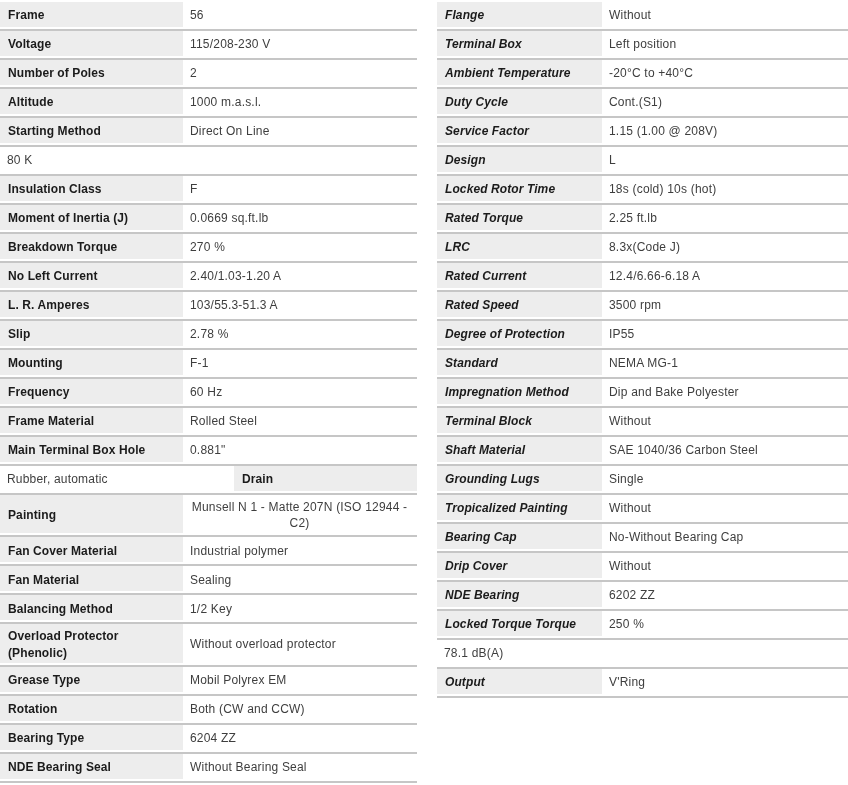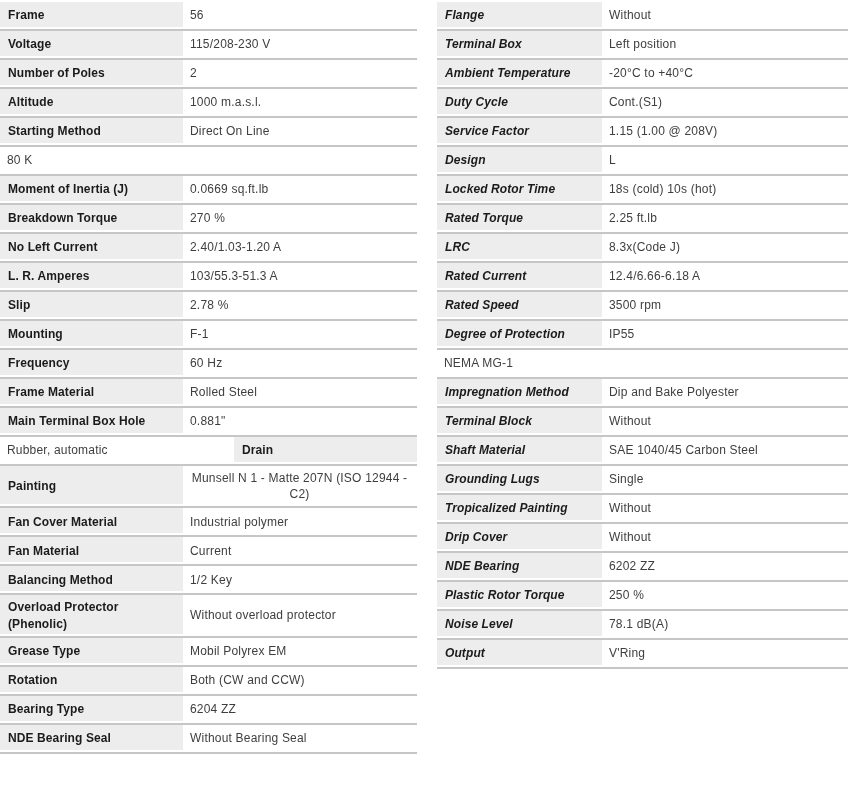--- a/index.html
+++ b/index.html
@@ -82,20 +82,24 @@
 
   <div class="spec-row">
     <div class="cell label">Starting Method</div>
     <div class="cell value">Direct On Line</div>
   </div>
 
   <div class="spec-row">
     <div class="cell value">80 K</div>
   </div>
 
+  <div class="spec-row">
+    <div class="cell label">Insulation Class</div>
+    <div class="cell value">F</div>
+  </div>
 
   <div class="spec-row">
     <div class="cell label">Moment of Inertia (J)</div>
     <div class="cell value">0.0669 sq.ft.lb</div>
   </div>
 
   <div class="spec-row">
     <div class="cell label">Breakdown Torque</div>
     <div class="cell value">270 %</div>
   </div>
@@ -145,21 +149,21 @@
     <div class="cell value">Munsell N 1 - Matte 207N (ISO 12944 - C2)</div>
   </div>
 
   <div class="spec-row">
     <div class="cell label">Fan Cover Material</div>
     <div class="cell value">Industrial polymer</div>
   </div>
 
   <div class="spec-row">
     <div class="cell label">Fan Material</div>
-    <div class="cell value">Current</div>
+    <div class="cell value">Sealing</div>
   </div>
 
   <div class="spec-row">
     <div class="cell label">Balancing Method</div>
     <div class="cell value">1/2 Key</div>
   </div>
 
   <div class="spec-row">
     <div class="cell label">Overload Protector (Phenolic)</div>
     <div class="cell value">Without overload protector</div>
@@ -241,66 +245,70 @@
     <div class="cell label">Rated Speed</div>
     <div class="cell value">3500 rpm</div>
   </div>
 
   <div class="spec-row">
     <div class="cell label">Degree of Protection</div>
     <div class="cell value">IP55</div>
   </div>
 
   <div class="spec-row">
+    <div class="cell label">Standard</div>
     <div class="cell value">NEMA MG-1</div>
   </div>
 
   <div class="spec-row">
     <div class="cell label">Impregnation Method</div>
     <div class="cell value">Dip and Bake Polyester</div>
   </div>
 
   <div class="spec-row">
     <div class="cell label">Terminal Block</div>
     <div class="cell value">Without</div>
   </div>
 
   <div class="spec-row">
     <div class="cell label">Shaft Material</div>
-    <div class="cell value">SAE 1040/45 Carbon Steel</div>
+    <div class="cell value">SAE 1040/36 Carbon Steel</div>
   </div>
 
   <div class="spec-row">
     <div class="cell label">Grounding Lugs</div>
     <div class="cell value">Single</div>
   </div>
 
   <div class="spec-row">
     <div class="cell label">Tropicalized Painting</div>
     <div class="cell value">Without</div>
   </div>
 
+  <div class="spec-row">
+    <div class="cell label">Bearing Cap</div>
+    <div class="cell value">No-Without Bearing Cap</div>
+  </div>
 
   <div class="spec-row">
     <div class="cell label">Drip Cover</div>
     <div class="cell value">Without</div>
   </div>
 
   <div class="spec-row">
     <div class="cell label">NDE Bearing</div>
     <div class="cell value">6202 ZZ</div>
   </div>
 
   <div class="spec-row">
-    <div class="cell label">Plastic Rotor Torque</div>
+    <div class="cell label">Locked Torque Torque</div>
     <div class="cell value">250 %</div>
   </div>
 
   <div class="spec-row">
-    <div class="cell label">Noise Level</div>
     <div class="cell value">78.1 dB(A)</div>
   </div>
 
   <div class="spec-row">
     <div class="cell label">Output</div>
     <div class="cell value">V'Ring</div>
   </div>
 </div>
 </div>
 

